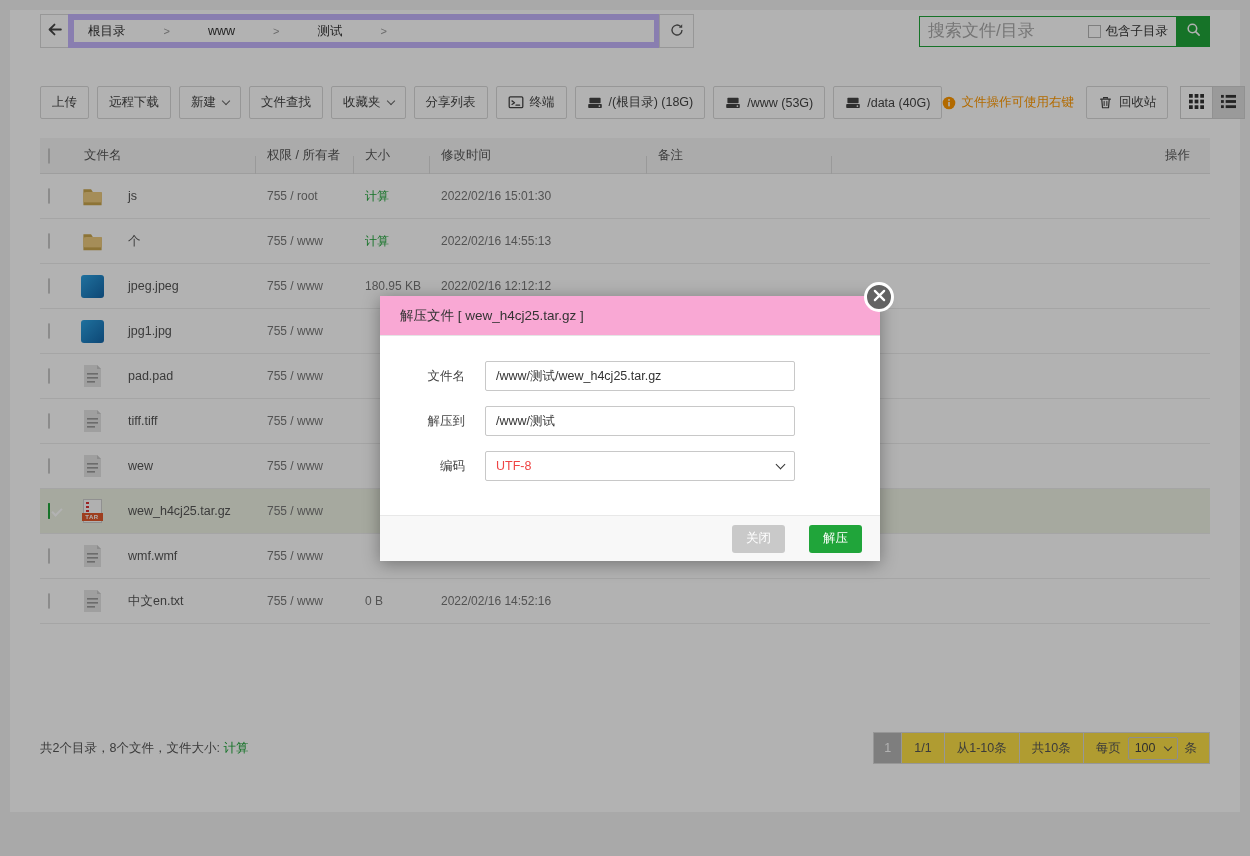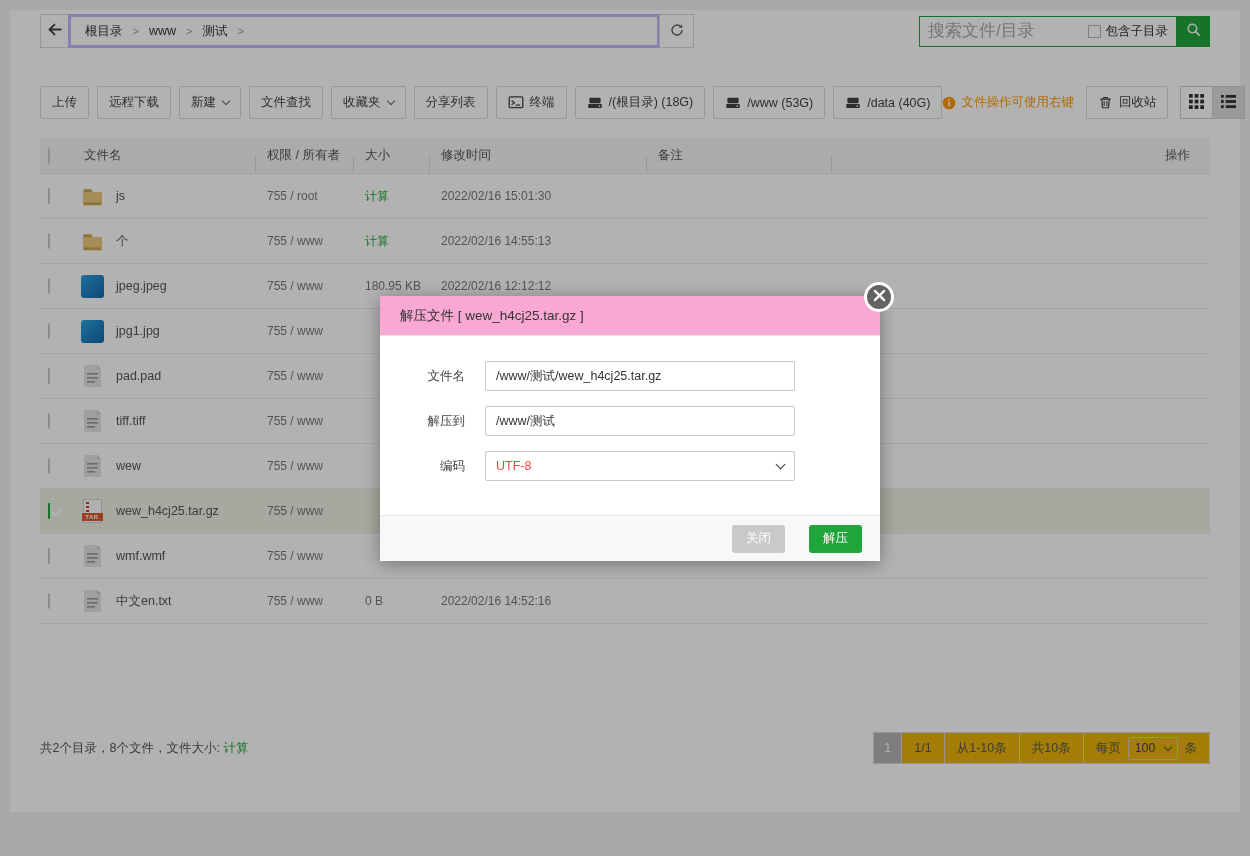--- a/index.html
+++ b/index.html
@@ -8,21 +8,21 @@
     font-family: "Liberation Sans", "DejaVu Sans", sans-serif;
     background:#f2f2f2; position:relative; overflow:hidden; font-size:12px; color:#555;
   }
   .panel { position:absolute; left:10px; top:10px; width:1230px; height:802px; background:#fff; padding:0 30px; }
 
   
   .topbar { display:flex; justify-content:space-between; align-items:center; margin-top:4px; height:34px; }
   .tb-left { display:flex; height:34px; }
   .iconbtn { height:34px; background:#fff; border:1px solid #d9d9d9; display:flex; align-items:center; justify-content:center; cursor:pointer; }
   .backbtn { width:29px; }
-  .crumbbox { width:592px; margin-left:-1px; border:3px solid #c4b5fd; display:flex; align-items:center; padding-left:14px; font-size:12.5px; color:#333; }
+  .crumbbox { width:592px; margin-left:-1px; border:6px solid #c4b5fd; display:flex; align-items:center; padding-left:14px; font-size:12.5px; color:#333;gap:28px; }
   .crumb-sep { color:#999; margin:0 10px; font-size:11px; }
   .crumb-item { cursor:pointer; }
   .refreshbtn { width:35px; margin-left:-1px; }
   .searchwrap { display:flex; align-items:center; height:31px; border:1px solid #20a53a; width:291px; }
   .searchwrap input { flex:1; border:none; outline:none; height:27px; padding:0 8px; font-size:17px; color:#333; font-family:inherit; min-width:0; }
   .searchwrap input::placeholder { color:#a9a9a9; }
   .sub-check { width:13px; height:13px; border:1px solid #b5b5b5; background:#fff; margin-right:5px; flex:none; cursor:pointer; }
   .sub-label { color:#333; margin-right:8px; white-space:nowrap; font-size:12.5px; }
   .searchbtn { width:34px; height:31px; margin:-1px -1px -1px 0; background:#20a53a; border:none; display:flex; align-items:center; justify-content:center; cursor:pointer; flex:none; }
 
@@ -52,40 +52,40 @@
   .c-name  { width:175px; flex:none; display:flex; align-items:center; }
   .c-perm  { width:98px;  flex:none; padding-left:12px; color:#777; }
   .c-size  { width:76px;  flex:none; padding-left:12px; color:#777; }
   .c-time  { width:217px; flex:none; padding-left:12px; color:#777; }
   .c-note  { width:185px; flex:none; padding-left:12px; color:#777; }
   .c-ops   { flex:1; text-align:right; padding-right:20px; }
   .t-head .c-perm,.t-head .c-size,.t-head .c-time,.t-head .c-note,.t-head .c-ops { color:#555; position:relative; }
   .th-sep { position:relative; }
   .th-sep::before { content:""; position:absolute; left:0; top:9px; height:18px; width:1px; background:#dcdcdc; }
   .t-head .c-name { padding-left:4px; color:#555; }
-  .fname { margin-left:12px; color:#555; font-size:12.5px; cursor:pointer; }
+  .fname { margin-left:24px; color:#555; font-size:12.5px; cursor:pointer; }
   .glink { color:#20a53a; cursor:pointer; }
   .cb { width:16px; height:16px; border:1px solid #c9c9c9; border-radius:2px; background:#fff; cursor:pointer; position:relative; flex:none; }
   .cb.checked { background:#20a53a; border-color:#20a53a; }
   .cb.checked::after { content:""; position:absolute; left:5px; top:1.5px; width:4px; height:8px; border-right:2px solid #fff; border-bottom:2px solid #fff; transform:rotate(45deg); }
   .ops a { color:#20a53a; text-decoration:none; cursor:pointer; font-size:12.5px; }
   .ops .sep { color:#20a53a; margin:0 5px; }
   .ops .chev { border-color:#20a53a; }
   .ficon { width:24px; height:26px; display:flex; align-items:center; justify-content:center; flex:none; }
   .icon-image { width:23px; height:23px; border-radius:3px; background:linear-gradient(135deg,#2da2e2 0%,#1466a8 100%); }
   .icon-tar { width:19px; height:24px; background:#fdfdfd; border:1px solid #cfcfcf; position:relative; }
   .icon-tar .badge { position:absolute; left:-2px; right:-2px; bottom:1px; height:8px; background:#e25a2b; color:#fff; font-size:6px; font-weight:bold; line-height:8px; text-align:center; letter-spacing:0.5px; }
   .icon-tar .marks { position:absolute; left:2px; top:2px; width:3px; height:11px;
     background:repeating-linear-gradient(#d33 0 2px, transparent 2px 4px); }
 
   
   .footbar { display:flex; justify-content:space-between; align-items:center; margin-top:108px; height:32px; }
   .summary { font-size:12.5px; color:#555; }
   .pager { display:flex; height:32px; align-items:stretch; }
-  .pg { border:1px solid #d9d9d9; background:#eab308; display:flex; align-items:center; padding:0 12px; color:#555; font-size:12.5px; cursor:pointer; white-space:nowrap; }
+  .pg { border:1px solid #d9d9d9; background:#fde047; display:flex; align-items:center; padding:0 12px; color:#555; font-size:12.5px; cursor:pointer; white-space:nowrap; }
   .pg + .pg { margin-left:-1px; }
   .pg.active { background:#b5b5b5; color:#fff; width:29px; justify-content:center; padding:0; cursor:default; }
   .mini-select { display:inline-flex; align-items:center; border:1px solid #ccc; border-radius:2px; height:23px; padding:0 6px; margin:0 7px; cursor:pointer; color:#444; }
   .mini-select .chev { margin-left:9px; border-color:#555; }
 
   
   .overlay { position:absolute; inset:0; background:rgba(0,0,0,0.3); z-index:50; }
   .modal { position:absolute; left:380px; top:296px; width:500px; z-index:60; background:#fff; box-shadow:0 3px 16px rgba(0,0,0,0.35); }
   .m-head { height:40px; background:#f9a8d4; border-bottom:1px solid #e5e5e5; display:flex; align-items:center; padding:0 20px; font-size:13.5px; color:#333; }
   .m-close { position:absolute; top:-14px; right:-14px; width:30px; height:30px; border-radius:50%; background:#636363; border:3px solid #fff; display:flex; align-items:center; justify-content:center; cursor:pointer; }

